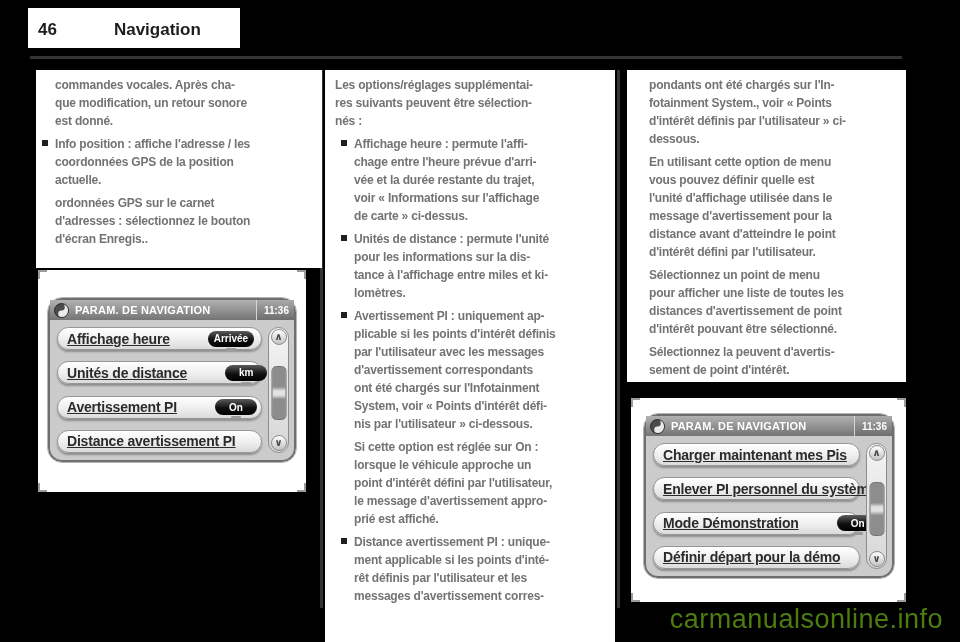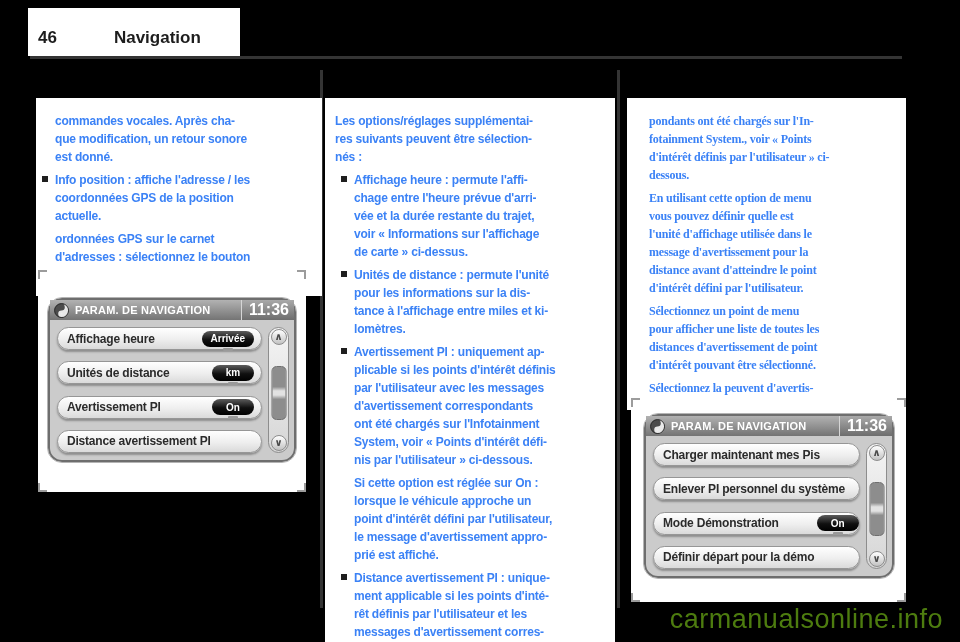--- a/index.html
+++ b/index.html
@@ -4,32 +4,32 @@
 <style>
   html,body{margin:0;padding:0;}
   body{
     width:960px;height:642px;position:relative;overflow:hidden;
     background:#000;
     font-family:"Liberation Sans","DejaVu Sans",sans-serif;
   }
   .paper{position:absolute;background:#fff;}
 
   
-  .hdr{left:28px;top:8px;width:212px;height:48px;display:flex;align-items:flex-end;padding:0 0 8px 10px;box-sizing:border-box;}
+  .hdr{left:28px;top:8px;width:212px;height:40px;display:flex;align-items:flex-end;padding:0 0 8px 10px;box-sizing:border-box;}
   .pgnum{font-size:17px;font-weight:700;color:#1d1d1d;}
   .pgtitle{font-size:17px;font-weight:700;color:#1d1d1d;margin-left:57px;}
   .rule{position:absolute;left:30px;top:56px;width:872px;height:3px;background:#343434;}
   .vdiv{position:absolute;top:70px;width:3px;height:538px;background:#343434;}
   .d1{left:320px;} .d2{left:617px;}
 
   
-  .textcol{color:#3b82f6;font-size:12px;font-weight:700;letter-spacing:-0.2px;line-height:18px;padding-top:14px;box-sizing:border-box;margin-top:28px;}
+  .textcol{color:#737373;font-size:12px;font-weight:700;letter-spacing:-0.2px;line-height:18px;padding-top:6px;box-sizing:border-box;}
   .c1{left:36px;top:70px;width:286px;height:198px;}
   .c2{left:325px;top:70px;width:290px;height:596px;}
-  .c3{left:627px;top:70px;width:279px;height:312px;font-family:Liberation Serif, serif;}
+  .c3{left:627px;top:70px;width:279px;height:312px;}
   .block{position:relative;margin-bottom:5px;}
   .line{height:18px;white-space:nowrap;}
   .marker{position:absolute;top:5px;width:6px;height:6px;background:#1f1f1f;}
   .c1 .block.bullet,.c1 .block.indent{padding-left:19px;}
   .c1 .marker{left:6px;}
   .c2 .block.flush{padding-left:10px;}
   .c2 .block.bullet,.c2 .block.indent{padding-left:29px;}
   .c2 .marker{left:16px;}
   .c3 .block.flush{padding-left:22px;}
 
@@ -42,25 +42,25 @@
   .corner.tr{right:0;top:0;border-right-width:2px;border-top-width:2px;}
   .corner.bl{left:0;bottom:0;border-left-width:2px;border-bottom-width:2px;}
   .corner.br{right:0;bottom:0;border-right-width:2px;border-bottom-width:2px;}
 
   .device{position:absolute;background:#cbcbcb;border:2px solid #6e6e6e;outline:1px solid #b4b4b4;border-radius:14px;}
   .f1 .device{left:10px;top:28px;width:244px;height:160px;}
   .f2 .device{left:13px;top:16px;width:246px;height:160px;}
   .dev-header{height:20px;background:linear-gradient(#b2b2b2,#747474);display:flex;align-items:center;color:#fff;position:relative;}
   .dev-icon{width:15px;height:15px;margin:0 6px 0 4px;display:flex;}
   .dev-title{font-size:11px;font-weight:700;letter-spacing:0.2px;flex:1;white-space:nowrap;}
-  .dev-time{font-size:16px;font-weight:700;height:100%;display:flex;align-items:center;padding:0 5px 0 7px;border-left:1px solid #d6d6d6;background:linear-gradient(#a9a9a9,#6d6d6d);}
+  .dev-time{font-size:10px;font-weight:700;height:100%;display:flex;align-items:center;padding:0 5px 0 7px;border-left:1px solid #d6d6d6;background:linear-gradient(#a9a9a9,#6d6d6d);}
   .dev-body{display:flex;gap:6px;padding:7px 5px 7px 7px;height:calc(100% - 20px);box-sizing:border-box;}
   .rows{flex:1;display:flex;flex-direction:column;justify-content:space-between;min-width:0;}
   .mrow{height:23px;border-radius:12px;background:linear-gradient(#ffffff,#eeeeee 55%,#dadada);border:1px solid #969696;box-shadow:0 2px 2px rgba(0,0,0,0.3);display:flex;align-items:center;justify-content:space-between;padding:0 7px 0 9px;box-sizing:border-box;}
-  .mrow-label{font-size:12px;font-weight:700;color:#2b2b2b;letter-spacing:-0.2px;white-space:nowrap;}
+  .mrow-label{font-size:14px;font-weight:700;color:#2b2b2b;letter-spacing:-0.2px;white-space:nowrap;text-decoration:underline;}
   .pill{position:relative;min-width:42px;box-sizing:border-box;padding:0 9px;height:16px;border-radius:9px;background:linear-gradient(#5c5c5c,#101010 55%,#000);color:#fff;font-size:10px;font-weight:700;display:flex;align-items:center;justify-content:center;white-space:nowrap;margin-left:38px;}
   .pill::after{content:"";position:absolute;left:50%;bottom:-4px;transform:translateX(-50%);width:10px;height:3px;background:#9a9a9a;border-radius:1px;}
   .scroll{width:21px;background:linear-gradient(#f4f4f4,#d6d6d6);border:1px solid #8d8d8d;border-radius:11px;display:flex;flex-direction:column;align-items:center;justify-content:space-between;padding:1px 0;position:relative;box-sizing:border-box;}
   .scroll-btn{width:16px;height:16px;border-radius:50%;background:linear-gradient(#ffffff,#c2c2c2);border:1px solid #8d8d8d;color:#4a4a4a;font-size:10px;font-weight:700;display:flex;align-items:center;justify-content:center;line-height:1;box-sizing:border-box;}
   .scroll-thumb{position:absolute;left:50%;transform:translateX(-50%);top:38px;width:13px;height:52px;border-radius:5px;border:1px solid #6f6f6f;background:linear-gradient(180deg,#8d8d8d 0 38%,#e2e2e2 46% 54%,#8d8d8d 62% 100%);}
 
   
   .watermark{position:absolute;right:17px;top:604px;font-size:27px;font-weight:400;letter-spacing:0.5px;color:#4d7c0f;}
 </style>
 </head>

